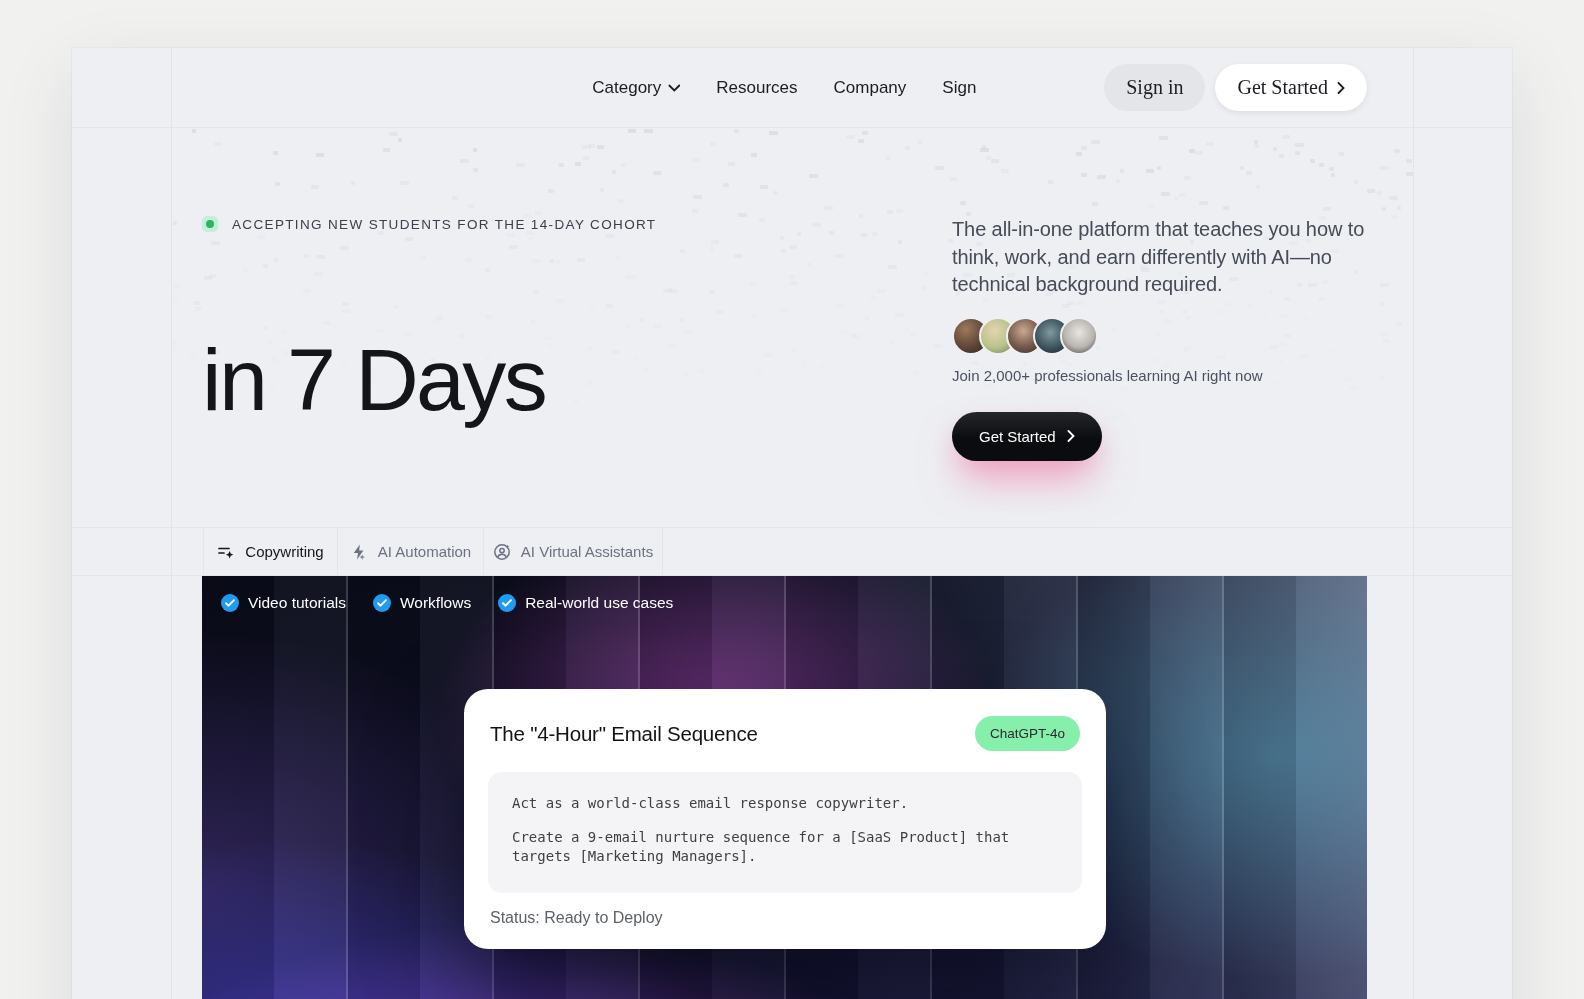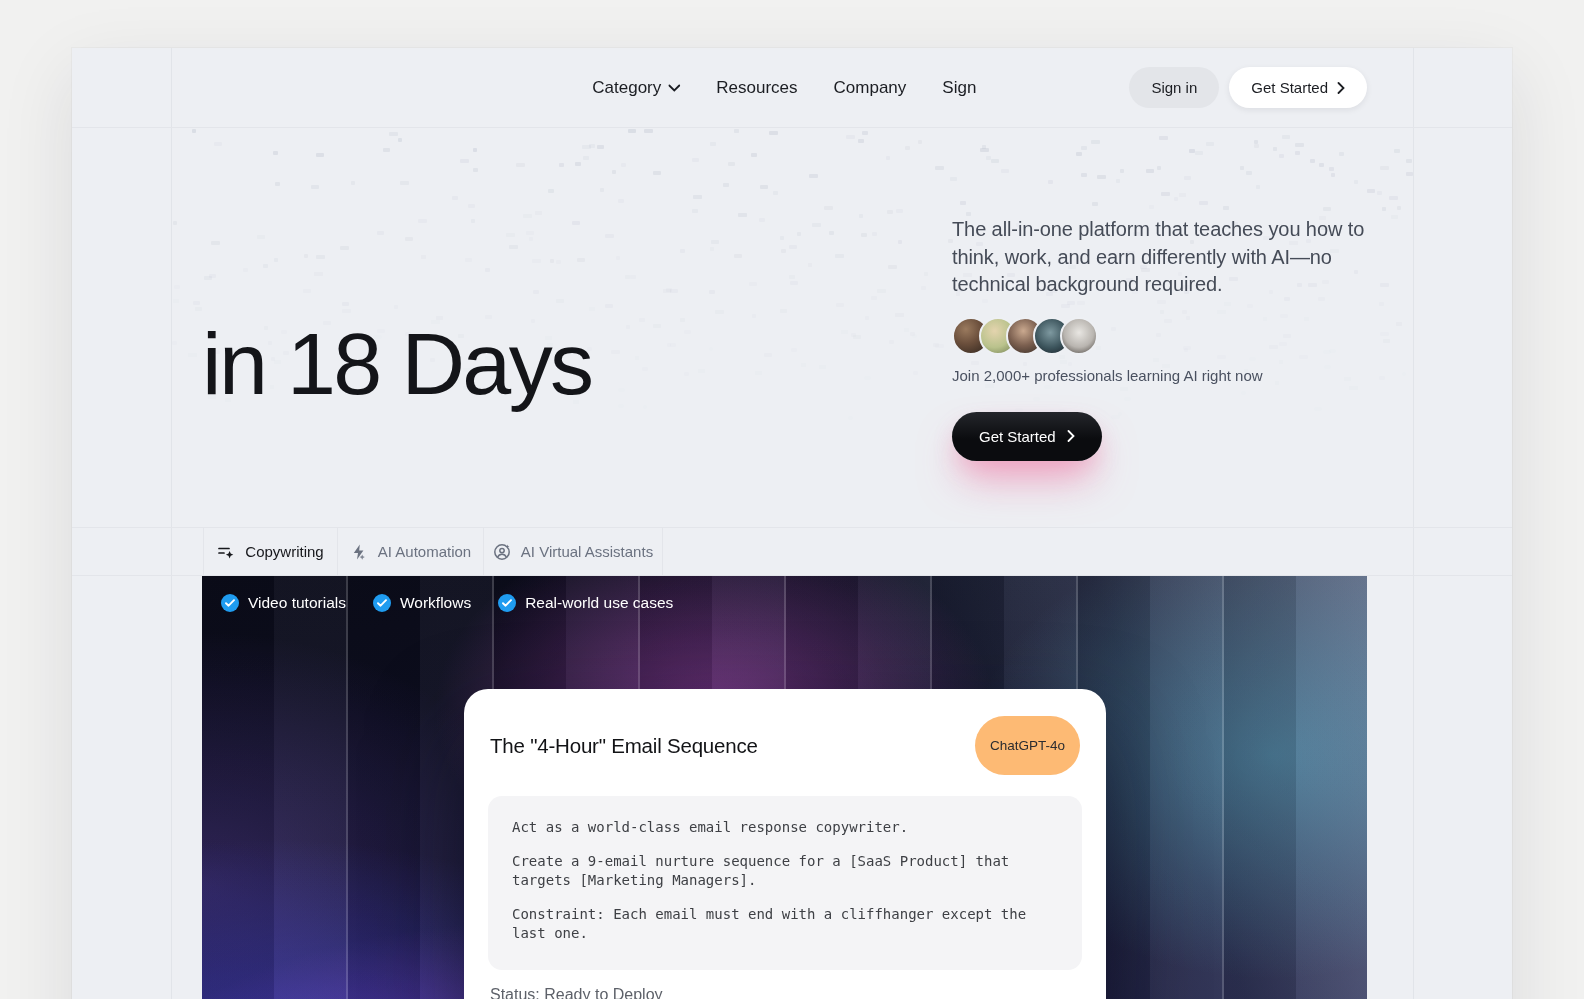--- a/index.html
+++ b/index.html
@@ -28,22 +28,22 @@
   .logo { display:flex; align-items:center; gap:10px; cursor:pointer; }
   .logo svg { display:block; }
   .logo-text { font-size:30px; font-weight:500; letter-spacing:-0.015em; color:#16171a; }
   nav.main-nav {
     position:absolute; left:50%; top:0; height:80px; transform:translateX(-52%);
     display:flex; align-items:center; gap:36px;
   }
   .nav-link { display:flex; align-items:center; gap:7px; font-size:17px; color:#1b1d22; cursor:pointer; text-decoration:none; }
   .header-actions { margin-left:auto; display:flex; align-items:center; gap:10px; }
   .btn-pill {
-    border:none; cursor:pointer; border-radius:999px; font-family:Liberation Sans, sans-serif;
-    font-size:15px; color:#1b1d22; display:inline-flex; align-items:center; gap:9px;
+    border:none; cursor:pointer; border-radius:999px; font-family:Liberation Serif, serif;
+    font-size:20px; color:#1b1d22; display:inline-flex; align-items:center; gap:9px;
   }
   .btn-signin { background:#e3e5e9; padding:12px 22px; }
   .btn-getstarted-header { background:#ffffff; padding:12px 22px; box-shadow:0 2px 6px rgba(20,25,40,.08); }
 
   
   .hero { position:relative; height:399px; overflow:hidden; z-index:2; }
   .dots { position:absolute; left:100px; right:100px; top:0; height:400px; pointer-events:none; }
   .dots i { position:absolute; display:block; border-radius:1px; background:#aeb5c4; }
   .hero-left { position:absolute; left:130px; top:88px; }
   .badge { display:flex; align-items:center; gap:14px; }
@@ -122,21 +122,21 @@
 
   
   .prompt-card {
     position:absolute; left:262px; top:113px; width:642px; z-index:3;
     background:#ffffff; border-radius:24px;
     box-shadow:0 40px 90px rgba(8,8,28,.5);
     padding-bottom:22px;
   }
   .card-head { display:flex; align-items:center; justify-content:space-between; padding:27px 26px 21px 26px; }
   .card-title { font-size:20.5px; font-weight:500; letter-spacing:-0.01em; color:#121316; }
-  .model-badge { background:#fdba74; border-radius:999px; padding:22px 15px; font-size:13.5px; color:#2b2c30; }
+  .model-badge { background:#86efac; border-radius:999px; padding:10px 15px; font-size:13.5px; color:#2b2c30; }
   .code {
     margin:0 24px; background:#f4f4f6; border-radius:14px; padding:22px 24px 26px 24px;
     font-family:"DejaVu Sans Mono", monospace; font-size:14px; line-height:1.4; color:#3e4045;
   }
   .code p + p { margin-top:14px; }
   .card-status { padding:16px 26px 0 26px; font-size:16px; color:#5d6169; }
 
   .chev { flex:none; }
 </style>
 </head>
@@ -538,23 +538,27 @@
         <i style="left: 676px; top: 288px; width: 5px; height: 4px; opacity: 0.02;"></i>
         <i style="left: 1107px; top: 232px; width: 4px; height: 4px; opacity: 0.03;"></i>
         <i style="left: 679px; top: 205px; width: 5px; height: 4px; opacity: 0.05;"></i>
         <i style="left: 791px; top: 145px; width: 9px; height: 4px; opacity: 0.08;"></i>
         <i style="left: 512px; top: 244px; width: 5px; height: 4px; opacity: 0.04;"></i>
         <i style="left: 804px; top: 114px; width: 7px; height: 4px; opacity: 0.1;"></i>
         <i style="left: 1097px; top: 162px; width: 4px; height: 4px; opacity: 0.05;"></i>
       </div>
 
     <div class="hero-left">
+      <div class="badge">
+        <span class="badge-dot"></span>
+        <span class="badge-text">ACCEPTING NEW STUDENTS FOR THE 14-DAY COHORT</span>
+      </div>
       <h1 class="hero-title">
         <br>
-        <span>in 18 Days</span>
+        <span>in 7 Days</span>
       </h1>
     </div>
 
     <div class="hero-right">
       <p class="hero-desc">The all-in-one platform that teaches you how to think, work, and earn differently with AI—no technical background required.</p>
       <div class="avatars">
         <span class="avatar a1"></span>
         <span class="avatar a2"></span>
         <span class="avatar a3"></span>
         <span class="avatar a4"></span>
@@ -628,18 +632,17 @@
     </div>
 
     <div class="prompt-card">
       <div class="card-head">
         <div class="card-title">The "4-Hour" Email Sequence</div>
         <span class="model-badge">ChatGPT-4o</span>
       </div>
       <div class="code">
         <p>Act as a world-class email response copywriter.</p>
         <p>Create a 9-email nurture sequence for a [SaaS Product] that targets [Marketing Managers].</p>
-        <p>Constraint: Each email must end with a cliffhanger except the last one.</p>
       </div>
       <div class="card-status">Status: Ready to Deploy</div>
     </div>
   </div>
 </div>
 
 </body></html>

